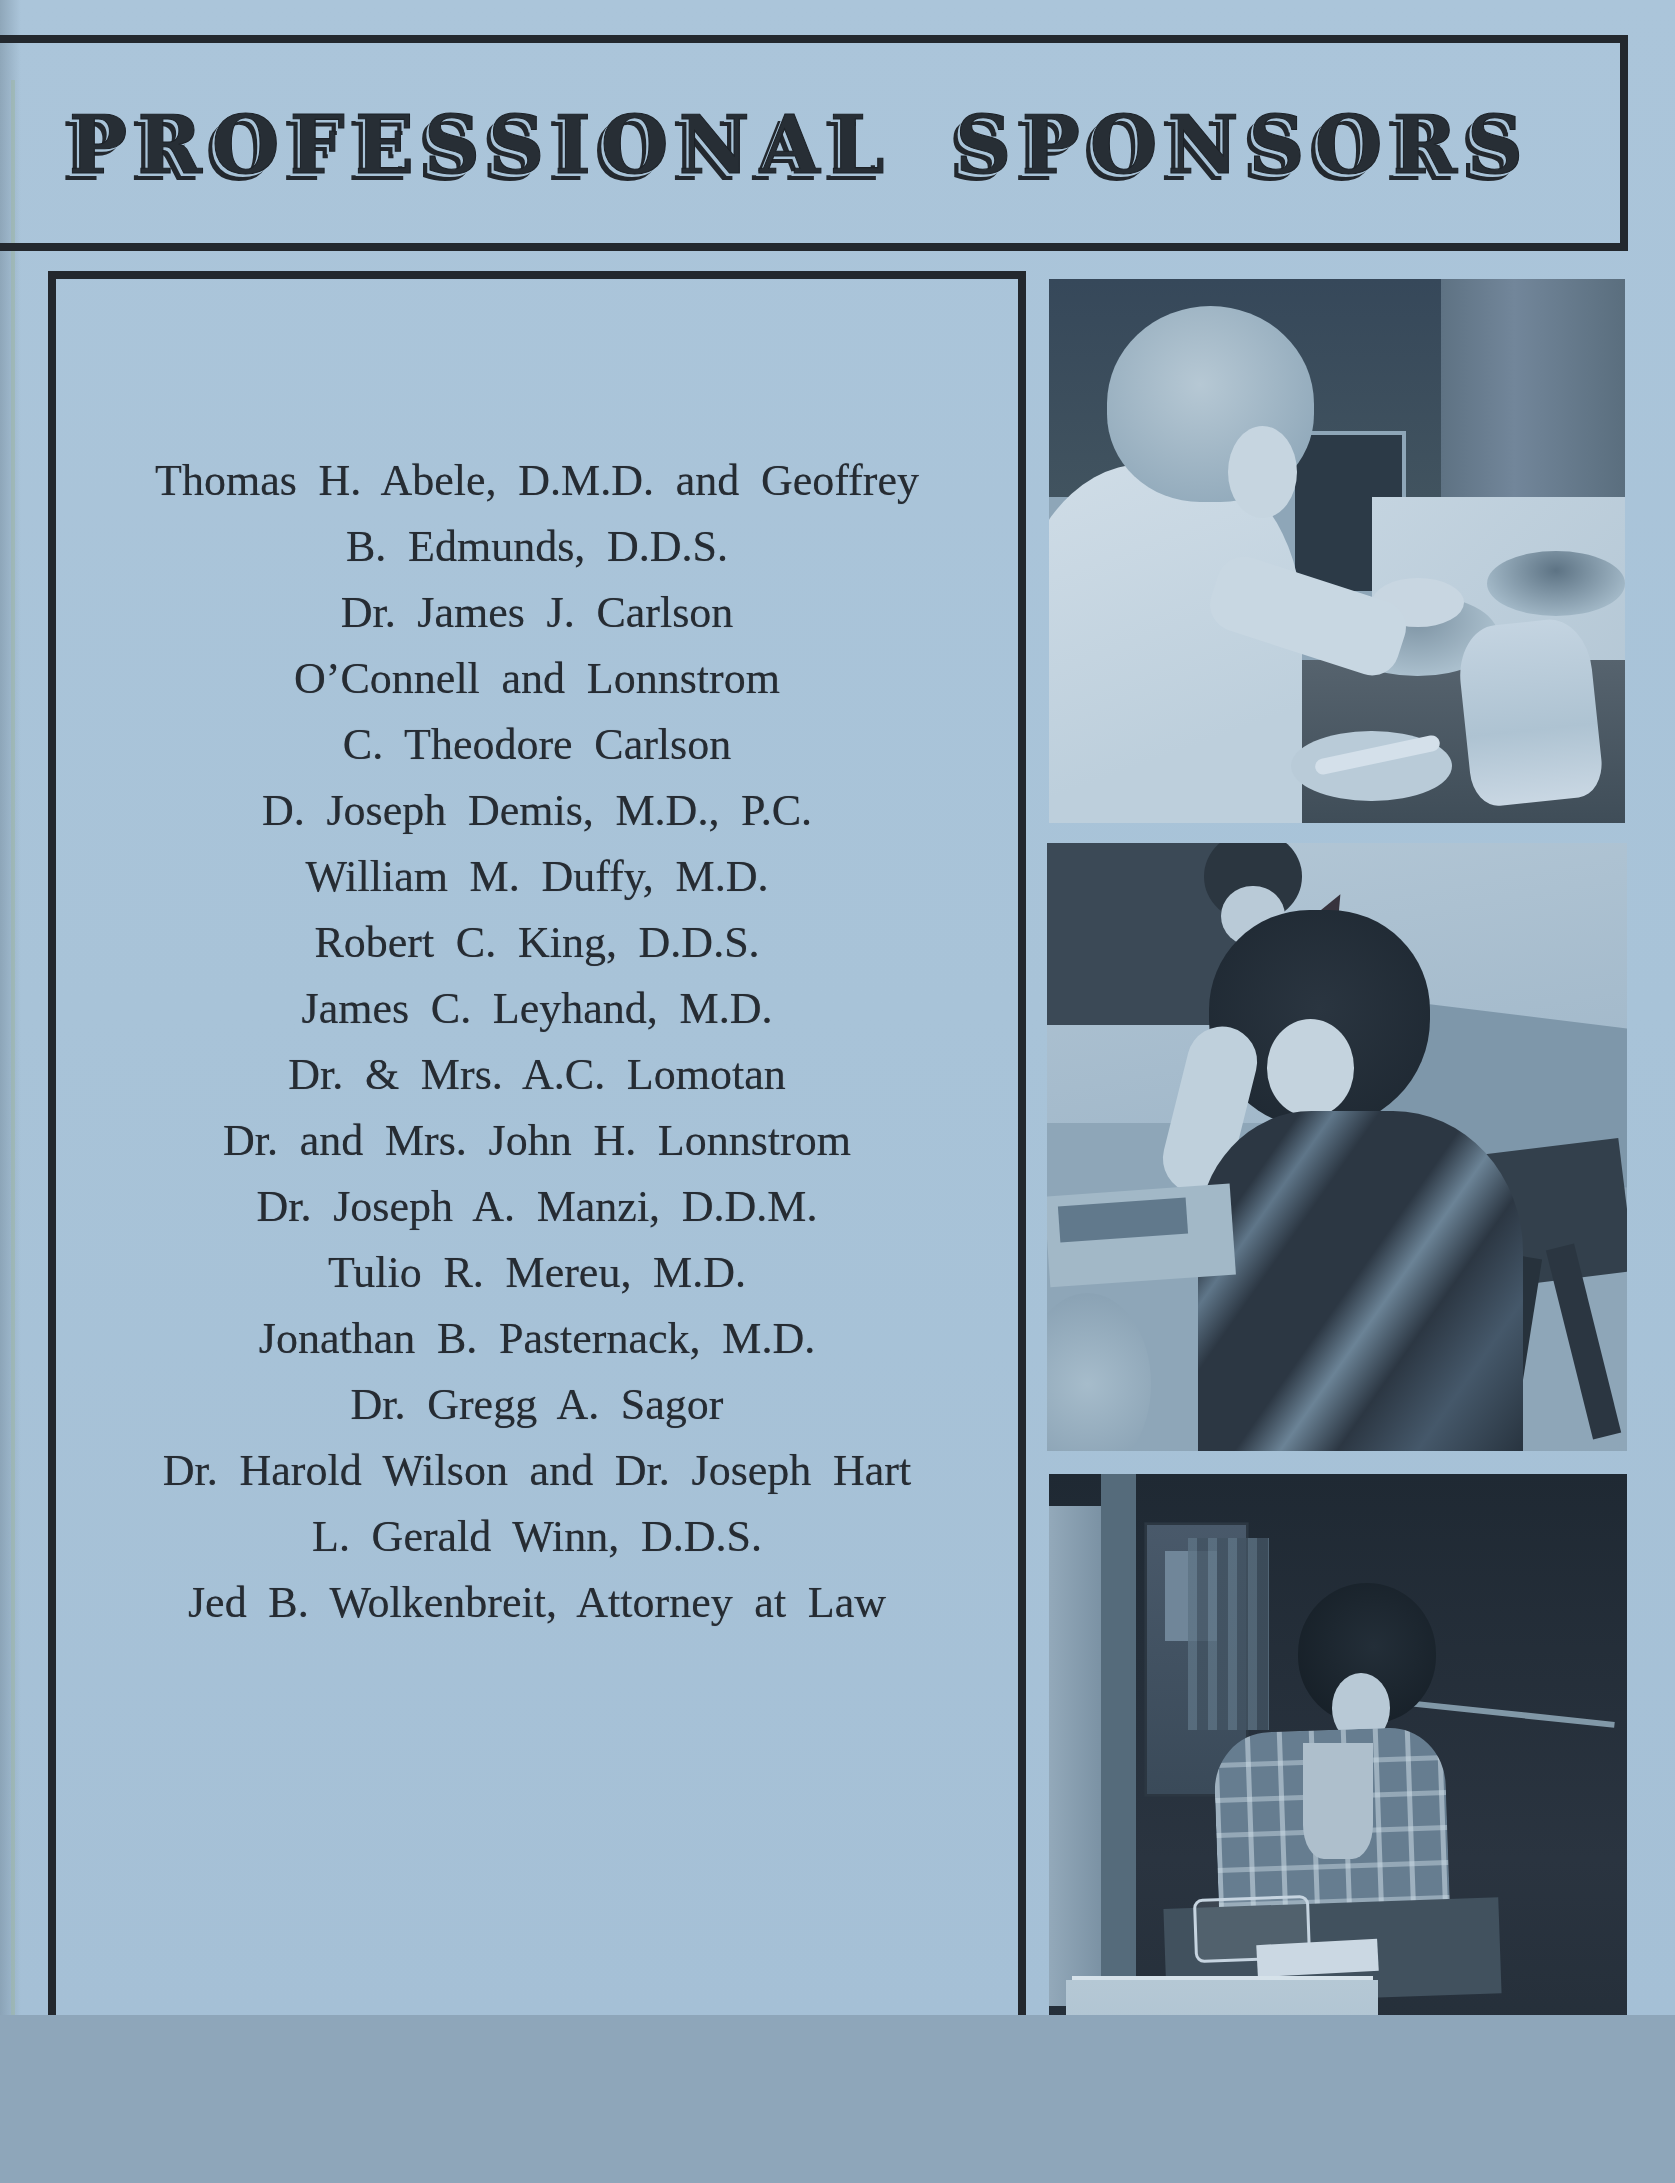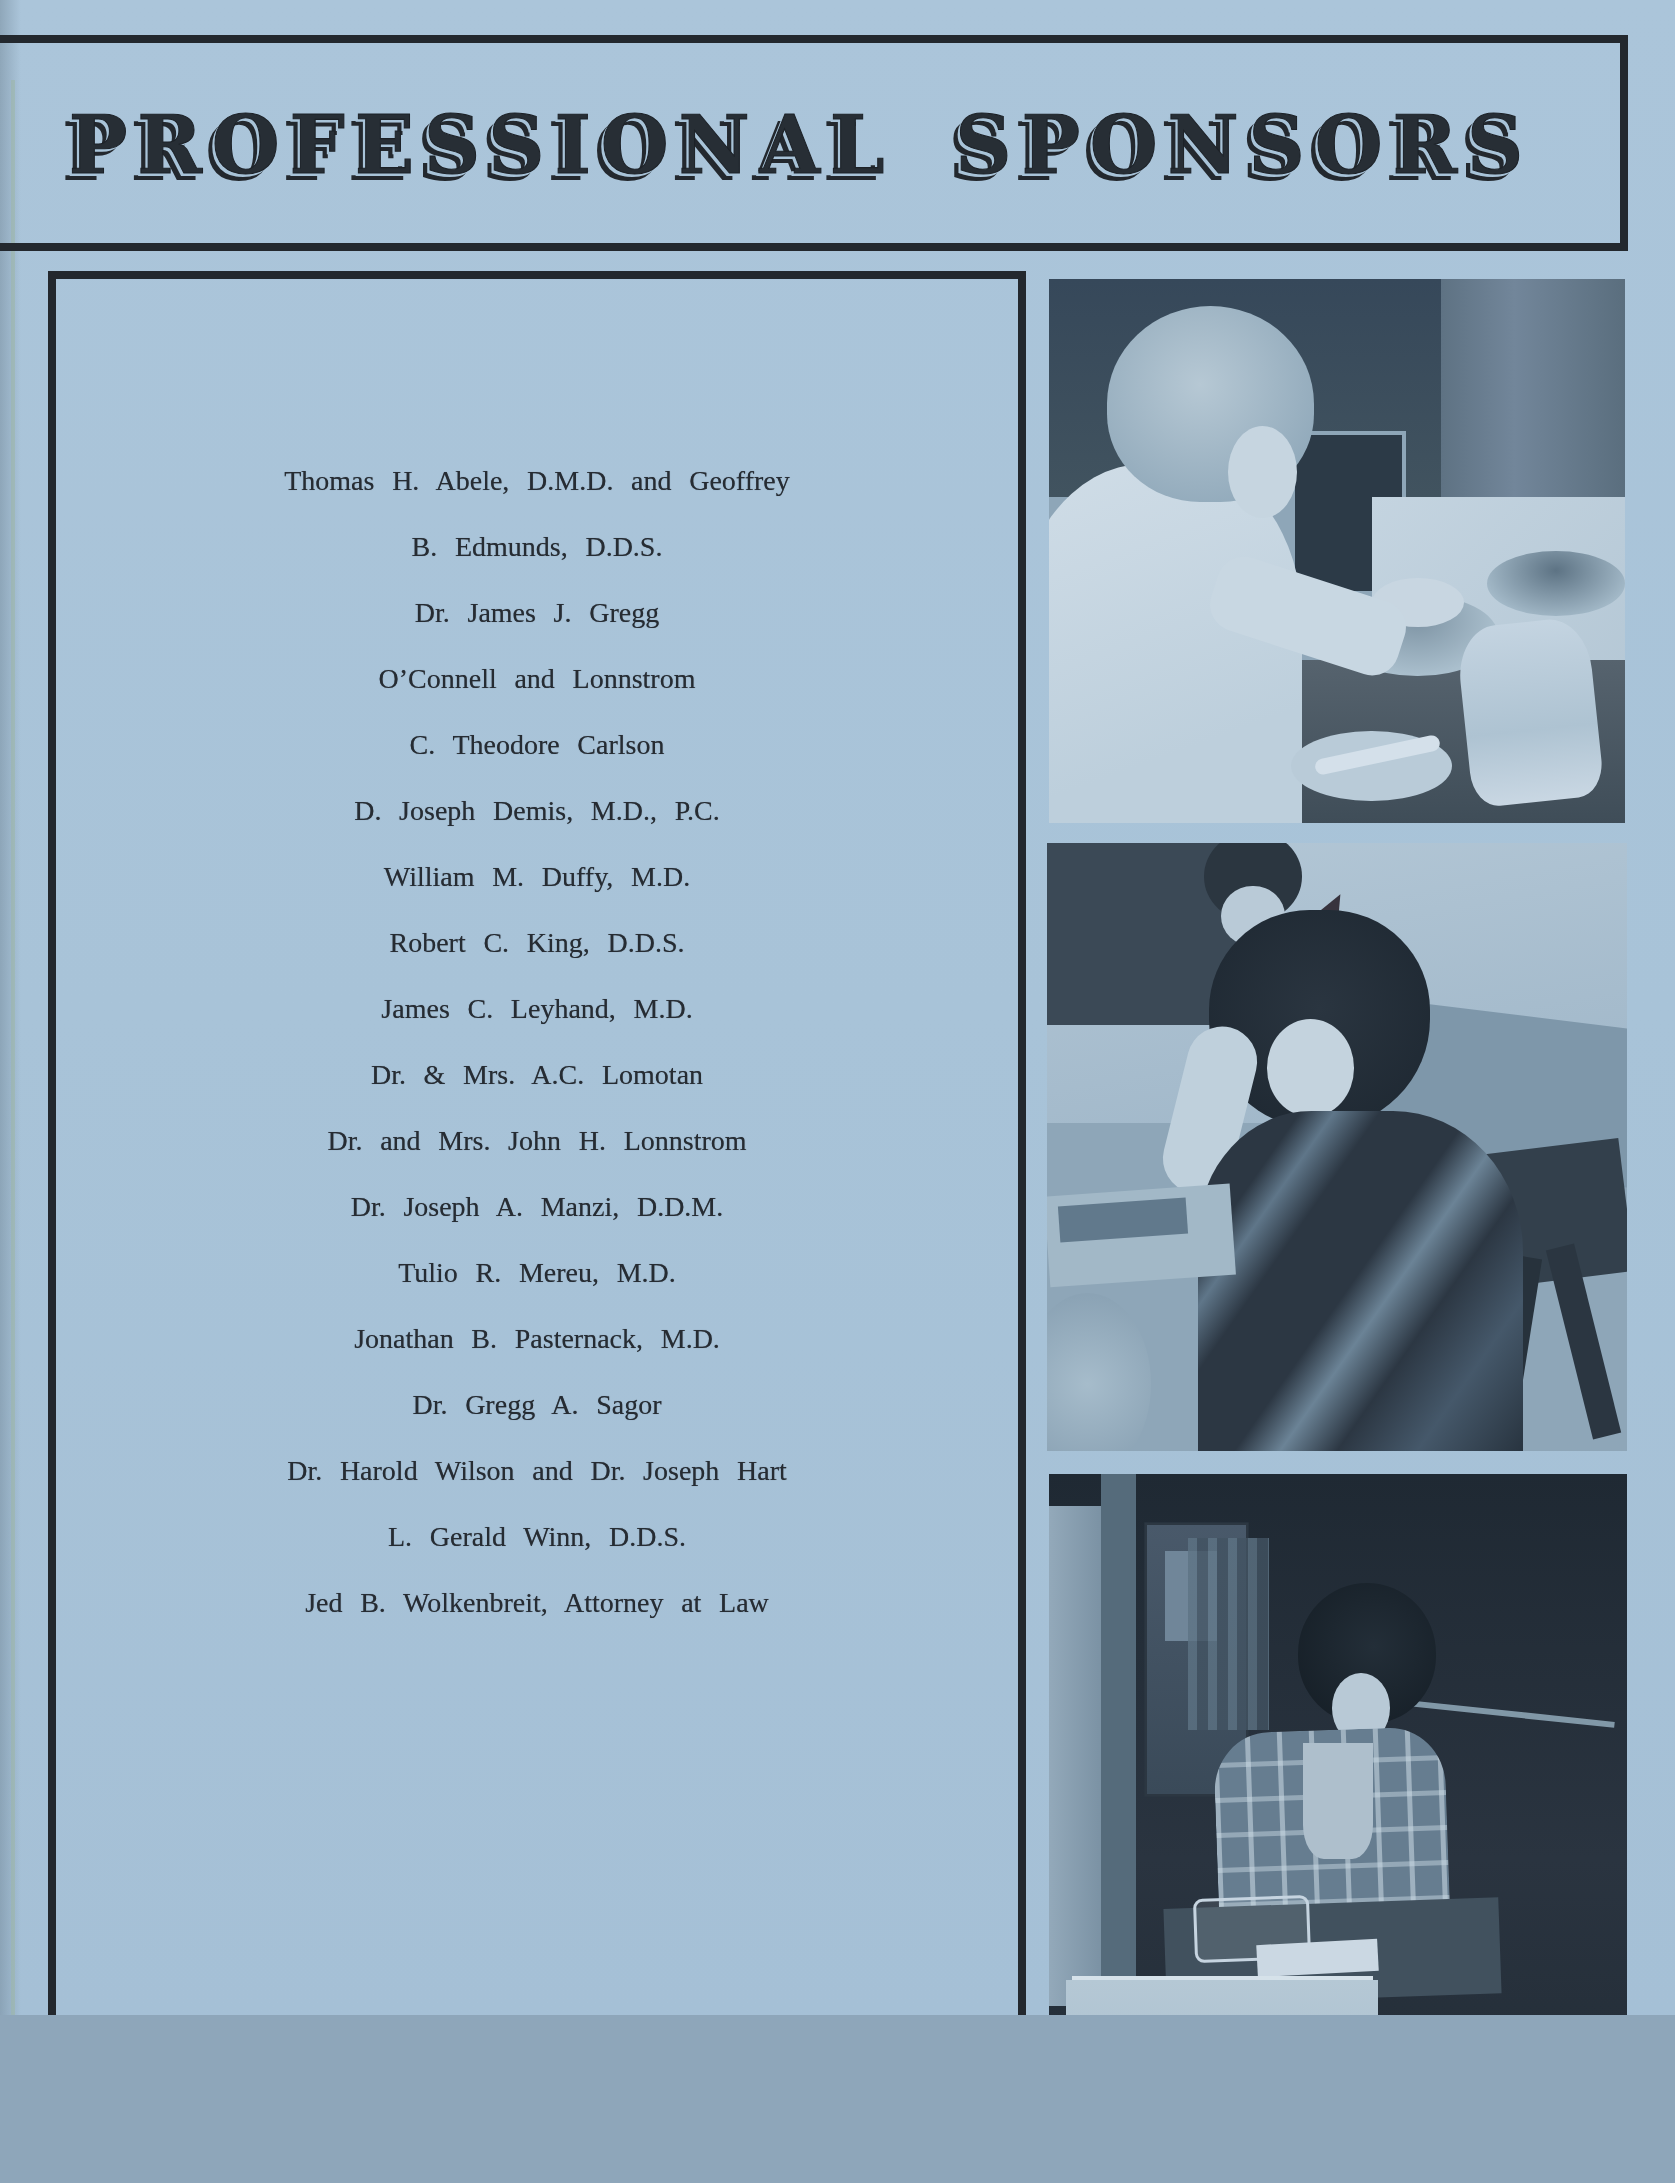--- a/index.html
+++ b/index.html
@@ -47,21 +47,21 @@
     position:absolute;left:48px;top:271px;
     width:978px;height:1844px;
     border:8px solid #23282e;
     box-sizing:border-box;
   }
   .sponsor-list{
     padding-top:169px;
     text-align:center;
   }
   .sponsor-line{
-    font-size:28px;line-height:66px;
+    font-size:44px;line-height:66px;
     word-spacing:10.7px;
     color:#262c33;
     text-shadow:0 0 0.7px rgba(38,44,51,.6);
     white-space:nowrap;
   }
 
   
   .photo{position:absolute;overflow:hidden;margin:0;background:#8ea6b8;}
   .photo *{position:absolute;}
   .ph-layer{display:block;}
@@ -149,21 +149,21 @@
   <div class="gutter-line"></div>
 
   <div class="title-band">
     <h1 class="page-title">PROFESSIONAL SPONSORS</h1>
   </div>
 
   <div class="sponsor-box">
     <div class="sponsor-list">
         <div class="sponsor-line">Thomas H. Abele, D.M.D. and Geoffrey</div>
         <div class="sponsor-line">B. Edmunds, D.D.S.</div>
-        <div class="sponsor-line">Dr. James J. Gregg</div>
+        <div class="sponsor-line">Dr. James J. Carlson</div>
         <div class="sponsor-line">O’Connell and Lonnstrom</div>
         <div class="sponsor-line">C. Theodore Carlson</div>
         <div class="sponsor-line">D. Joseph Demis, M.D., P.C.</div>
         <div class="sponsor-line">William M. Duffy, M.D.</div>
         <div class="sponsor-line">Robert C. King, D.D.S.</div>
         <div class="sponsor-line">James C. Leyhand, M.D.</div>
         <div class="sponsor-line">Dr. &amp; Mrs. A.C. Lomotan</div>
         <div class="sponsor-line">Dr. and Mrs. John H. Lonnstrom</div>
         <div class="sponsor-line">Dr. Joseph A. Manzi, D.D.M.</div>
         <div class="sponsor-line">Tulio R. Mereu, M.D.</div>

